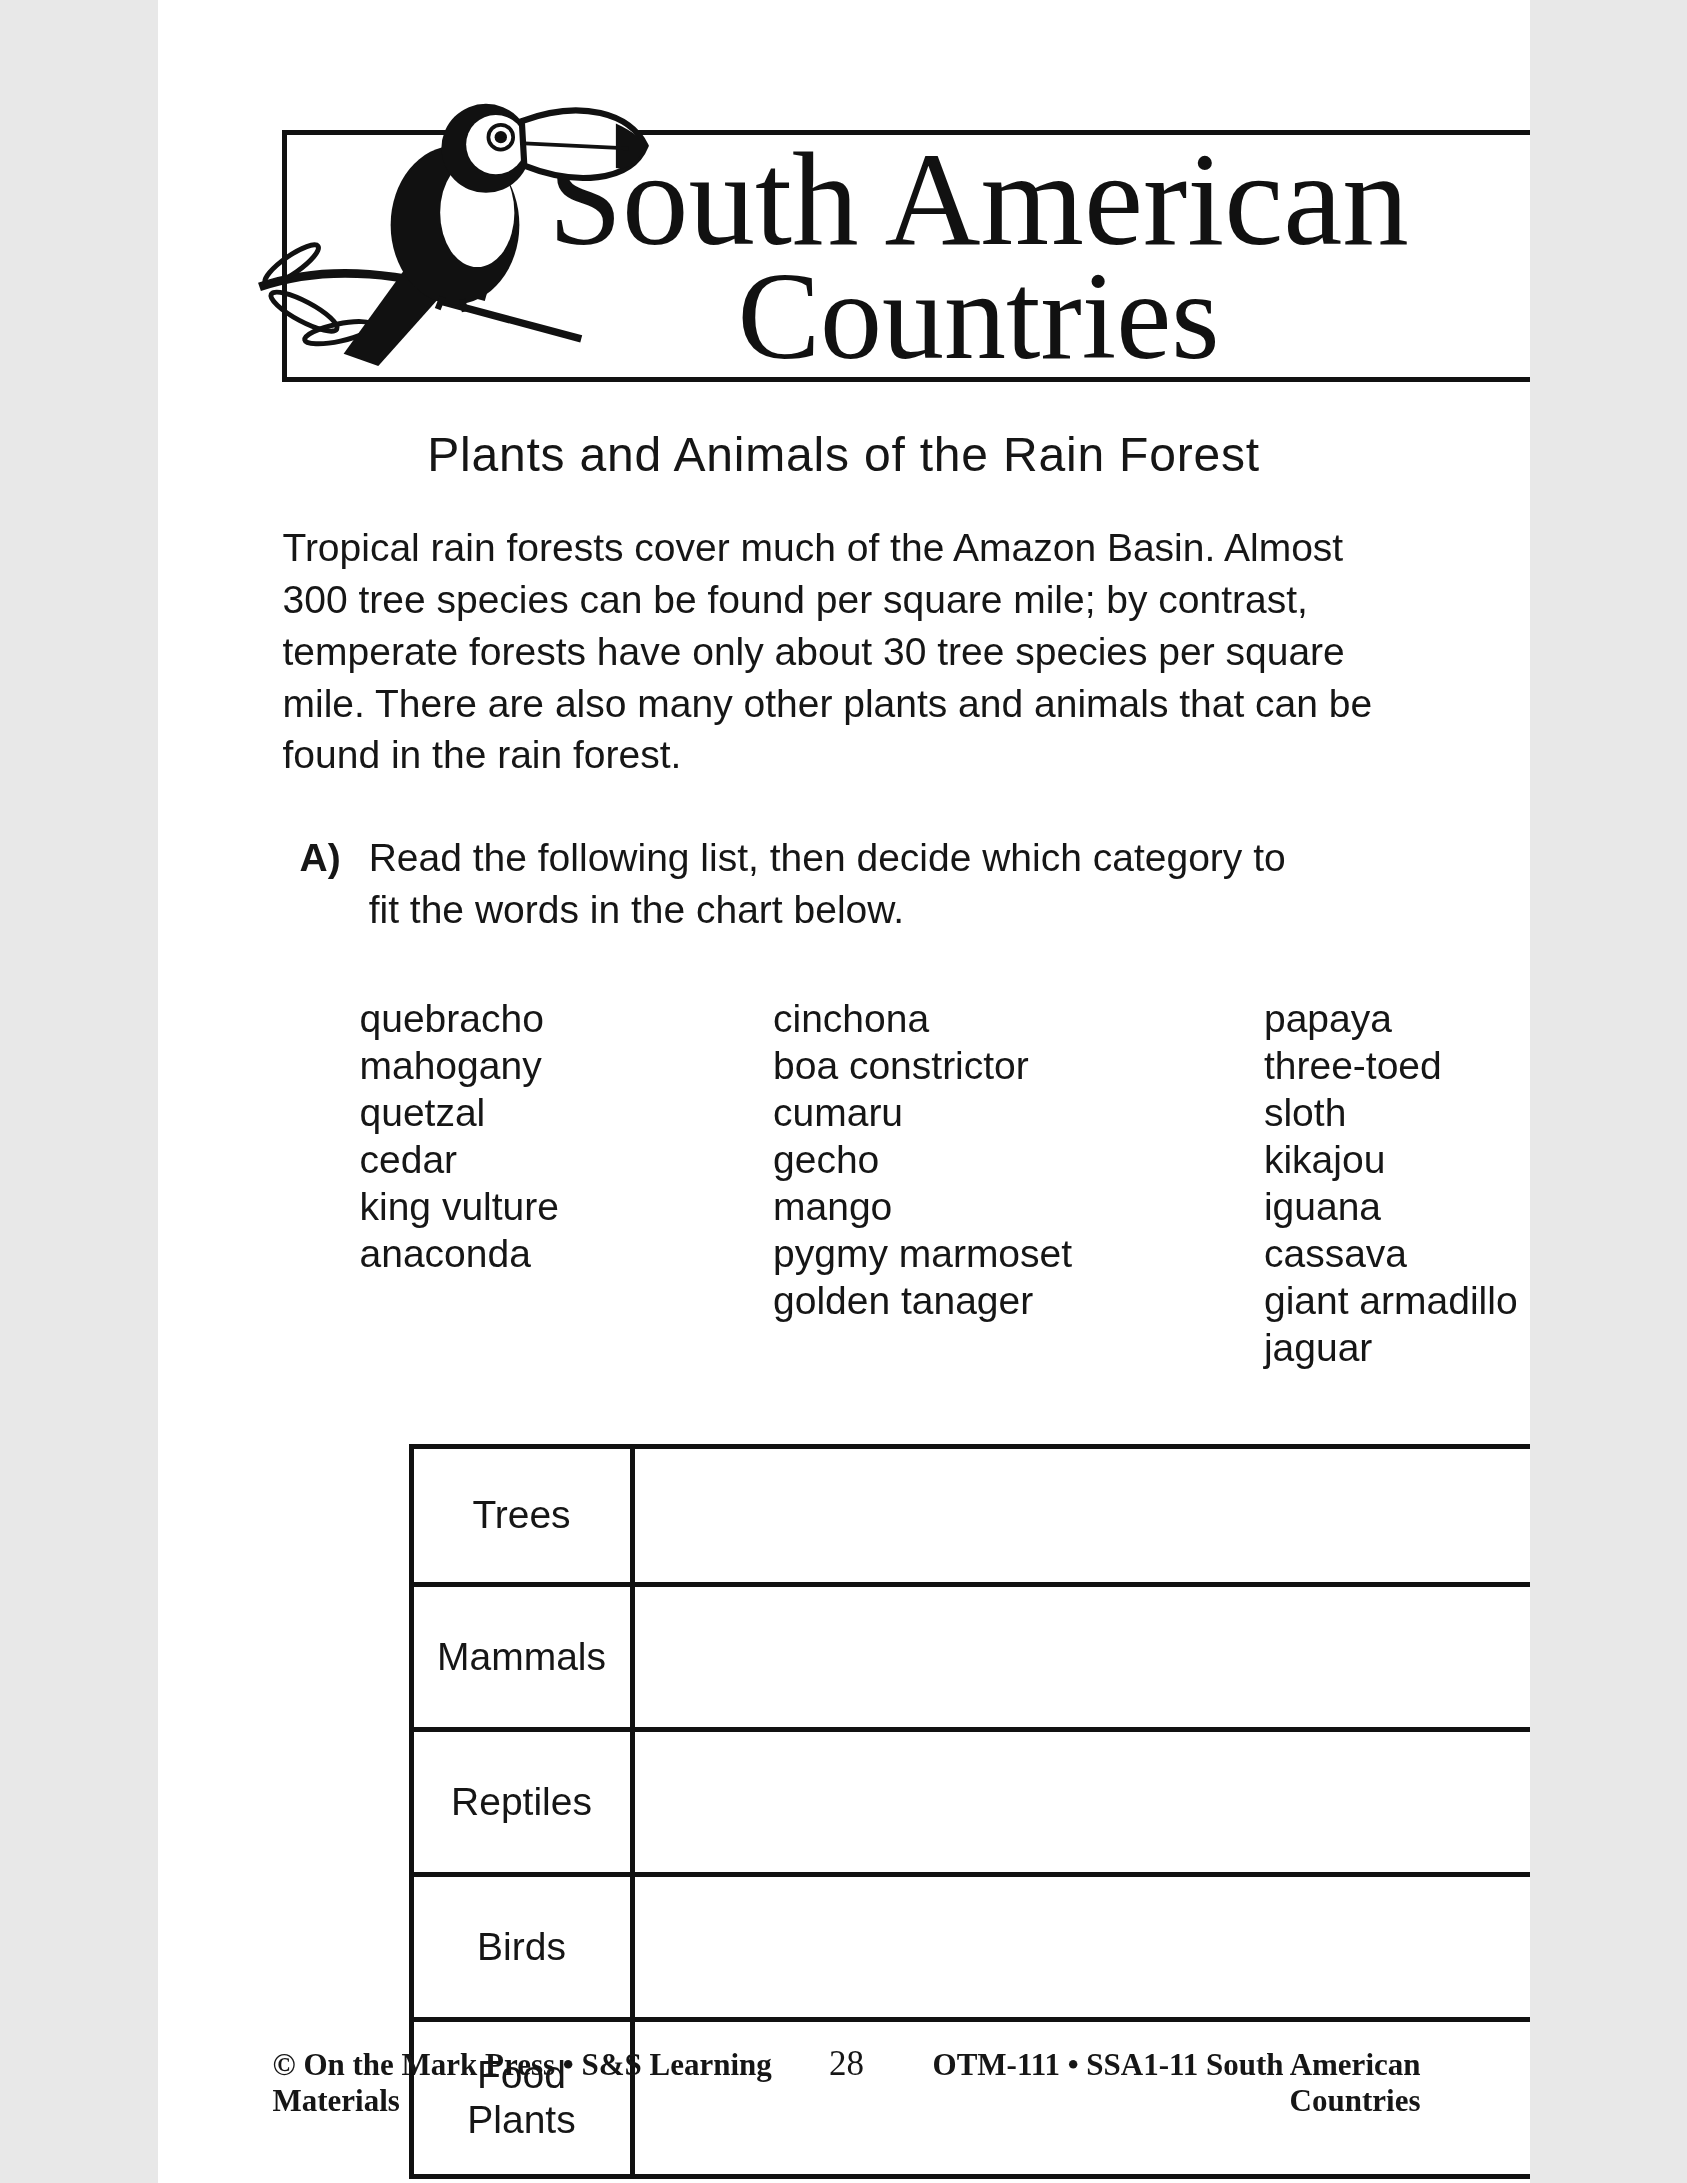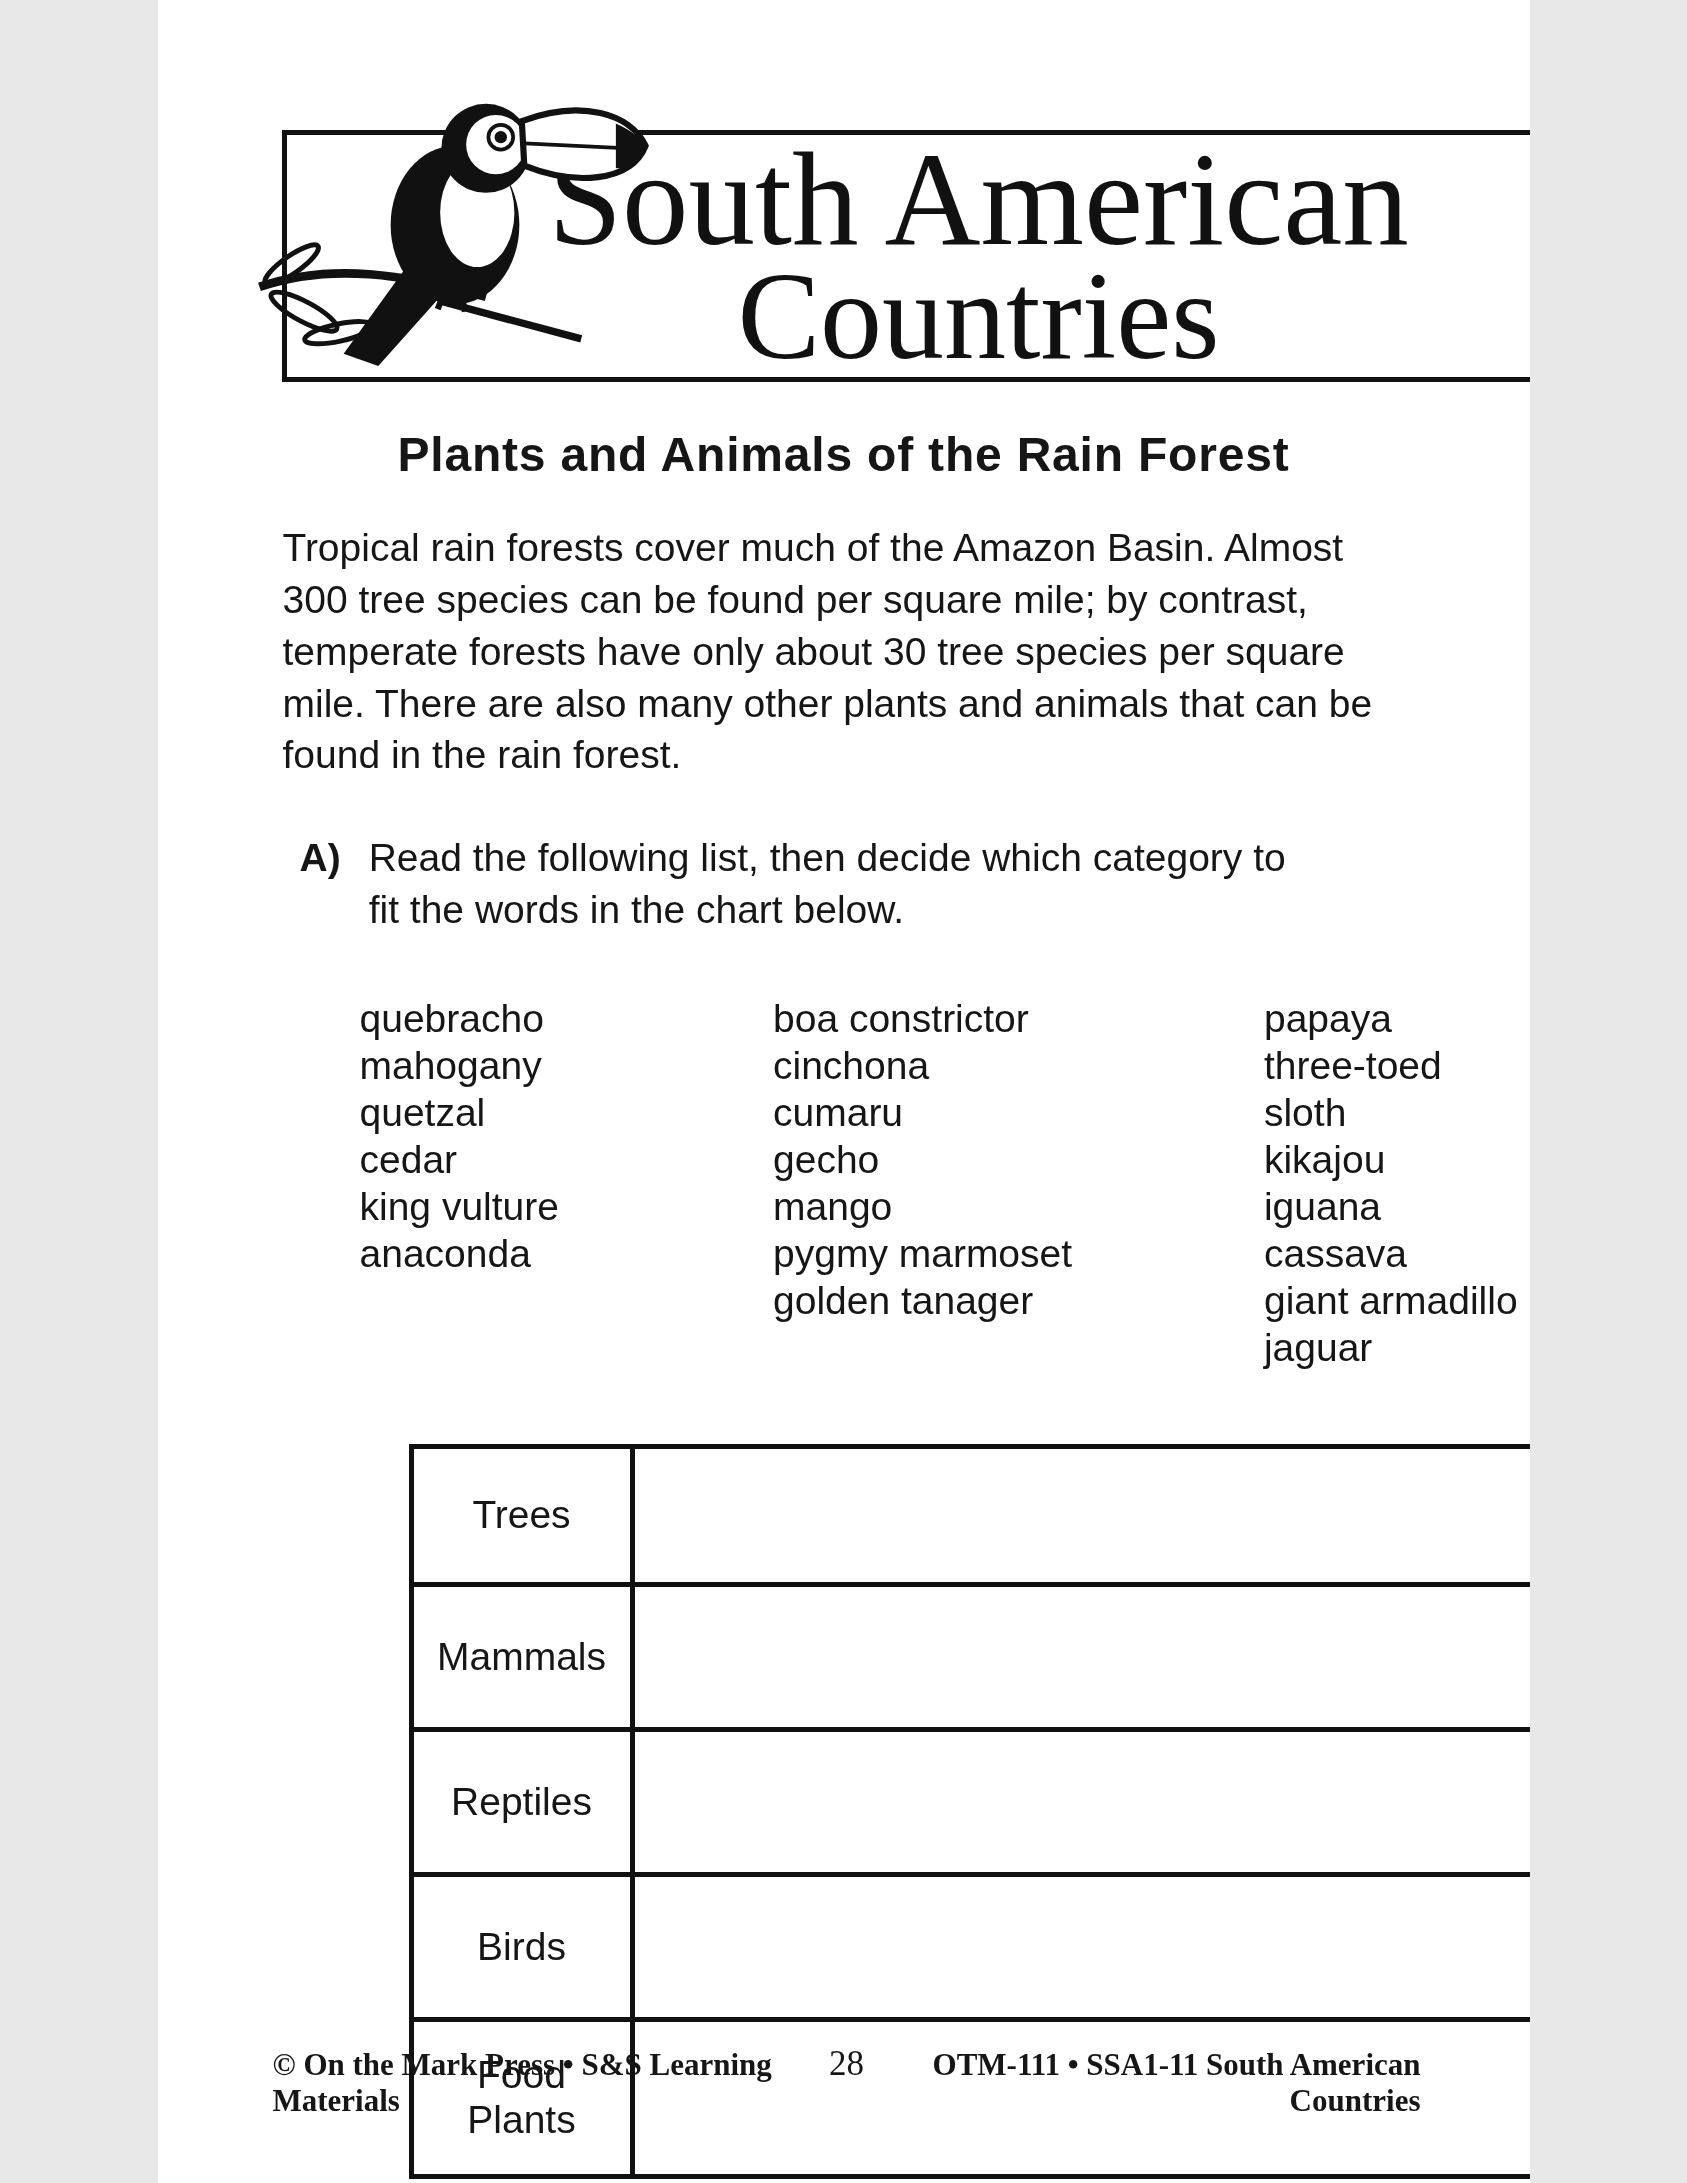--- a/index.html
+++ b/index.html
@@ -37,21 +37,21 @@
   .banner-title.line1 { font-size: 133px; }
   .banner-title.line2 { font-size: 124px; }
   .toucan { position: absolute; left: 91px; top: 79px; width: 412px; height: 297px; z-index: 3; }
   .llama  { position: absolute; left: 1350px; top: 99px; width: 255px; height: 305px; z-index: 3; }
 
   
   .subtitle {
     margin-top: 15px;
     text-align: center;
     font-size: 48px;
-    font-weight: bold;
+    font-weight: normal;
     letter-spacing: 0.8px;
   }
 
   
   .intro {
     margin: 40px 124px 0 125px;
     font-size: 39px;
     line-height: 1.33;
   }
 
@@ -172,22 +172,22 @@
   <div class="word-grid">
     <ul class="word-col c1">
       <li>quebracho</li>
       <li>mahogany</li>
       <li>quetzal</li>
       <li>cedar</li>
       <li>king vulture</li>
       <li>anaconda</li>
     </ul>
     <ul class="word-col c2">
+      <li>cinchona</li>
       <li>boa constrictor</li>
-      <li>cinchona</li>
       <li>cumaru</li>
       <li>gecho</li>
       <li>mango</li>
       <li>pygmy marmoset</li>
       <li>golden tanager</li>
     </ul>
     <ul class="word-col c3">
       <li>papaya</li>
       <li>three-toed sloth</li>
       <li>kikajou</li>

